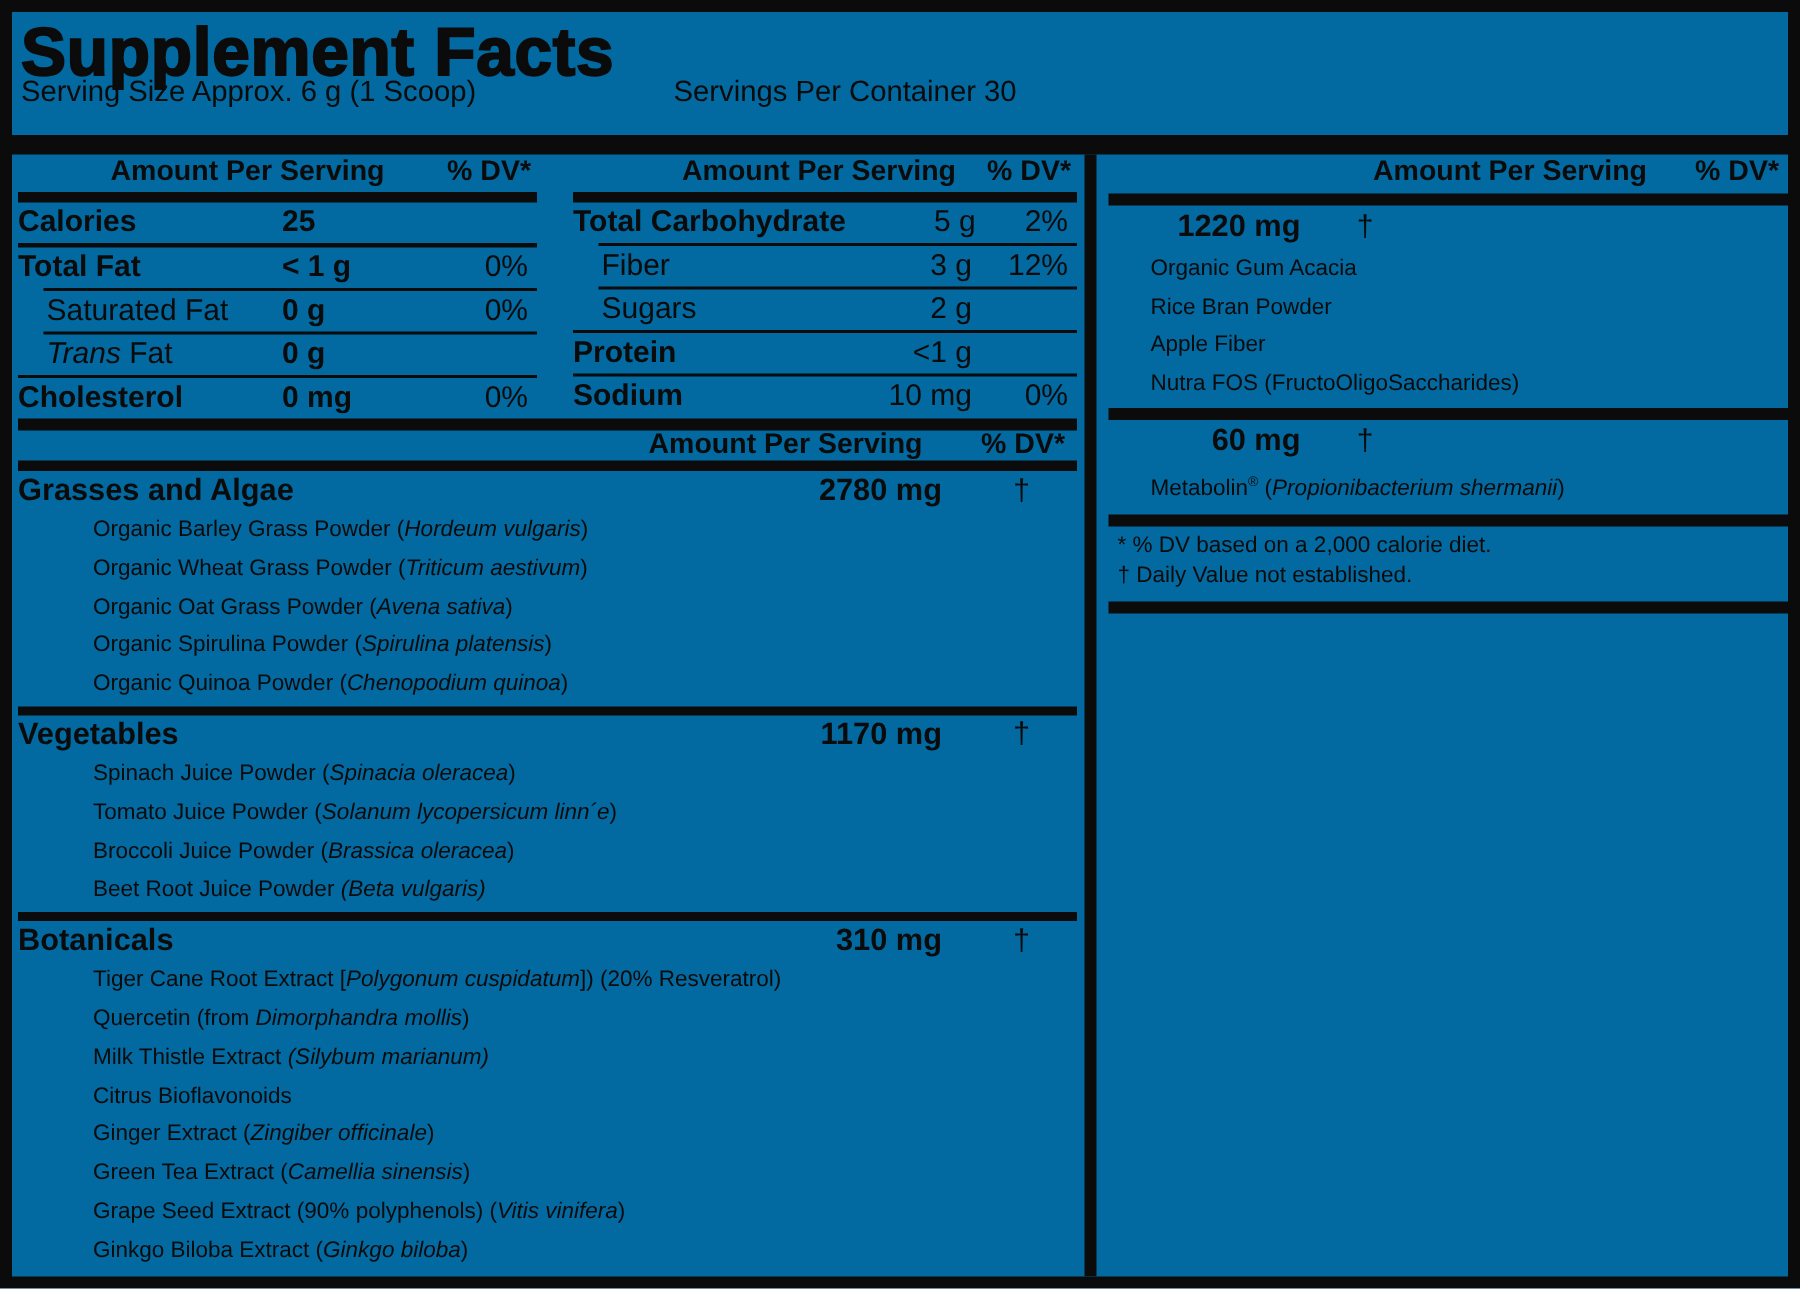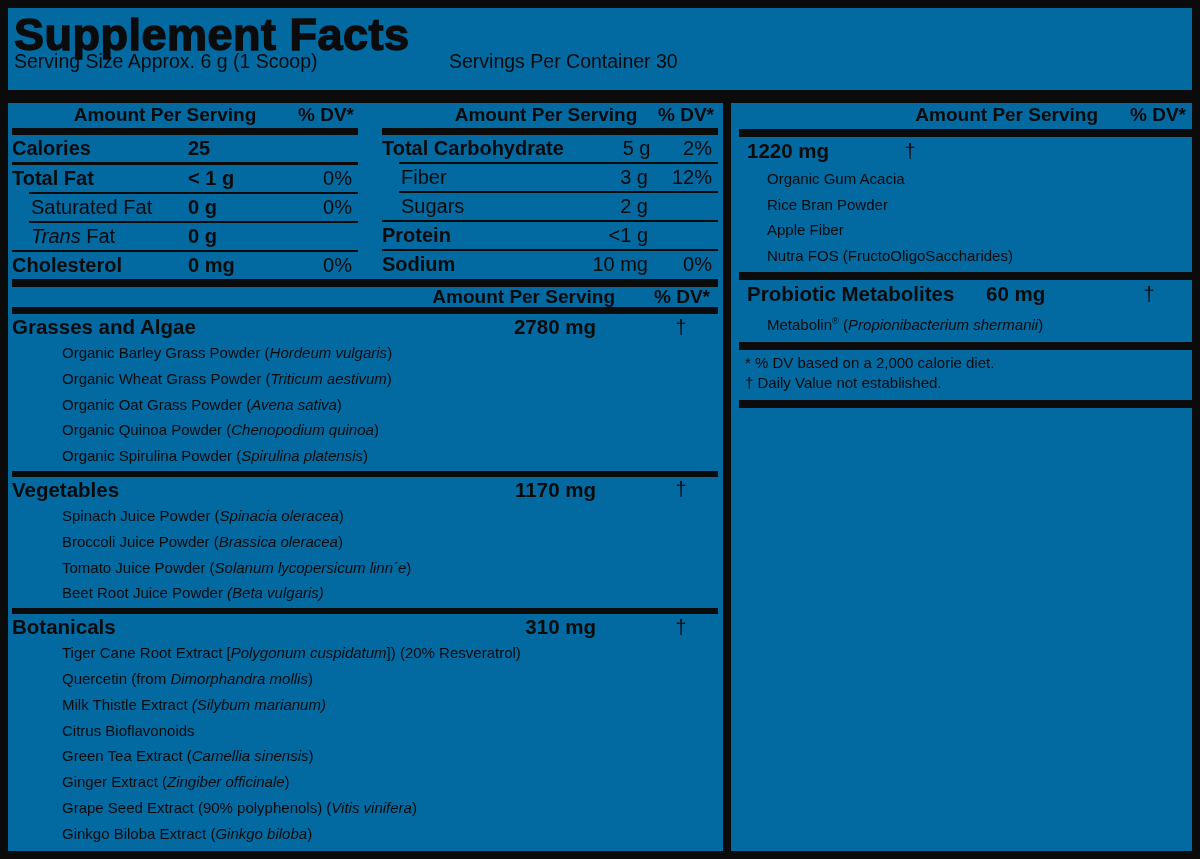--- a/index.html
+++ b/index.html
@@ -39,35 +39,35 @@
   .it { font-style:italic; }
   .hr { border-top:2px solid #0b0b0b; height:0; }
   .hr.thick { border-top-width:3px; }
   .hr.ind { margin-left:17px; }
 
   .bar8 { height:8px; background:#0b0b0b; }
   .bar7 { height:7px; background:#0b0b0b; }
   .span-hdr { display:flex; justify-content:flex-end; align-items:center; height:20px; font-size:19px; font-weight:bold; padding-right:8px; white-space:nowrap; }
   .span-hdr .h-dv { width:95px; text-align:right; }
 
-  .sec-hd { display:flex; align-items:center; height:22px; margin-top:2px; font-size:20.5px; font-weight:bold; white-space:nowrap;gap:32px; }
+  .sec-hd { display:flex; align-items:center; height:22px; margin-top:2px; font-size:20.5px; font-weight:bold; white-space:nowrap; }
   .sec-hd .s-name { flex:1; }
   .sec-hd .s-amt { width:130px; text-align:right; padding-right:16px; }
   .sec-hd .s-dv { width:74px; text-align:center; font-weight:normal; font-size:20px; }
   .ing { list-style:none; margin:2px 0; padding:0 0 0 50px; font-size:15px; line-height:25.8px; white-space:nowrap; }
   .sec-bar { height:6px; background:#0b0b0b; margin-top:1px; }
 
   .right-panel { position:absolute; left:731px; top:95px; width:453px; }
   .rp-hd { display:flex; align-items:flex-end; height:21px; margin-top:2px; padding-right:6px; font-size:19px; font-weight:bold; white-space:nowrap; }
   .rp-hd .h-amt { flex:1; text-align:right; }
   .rp-hd .h-dv { width:88px; text-align:right; }
   .rp-bar { height:8px; background:#0b0b0b; margin-top:3px; }
   .rp-row { display:flex; align-items:center; height:22px; margin-top:3px; padding-left:8px; font-size:20.5px; font-weight:bold; white-space:nowrap; }
   .rp-row .p-name { flex:1; }
-  .rp-row .p-amt { width:120px; text-align:left; }
+  .rp-row .p-amt { width:120px; text-align:right; }
   .rp-row .p-dv { width:86px; text-align:center; font-weight:normal; font-size:20px; }
   .right-panel .ing { padding-left:28px; margin:4px 0; line-height:25.5px; }
   .sup { font-size:0.62em; vertical-align:super; }
   .rp-foot { margin-top:2px; padding:1px 6px 6px 6px; font-size:15px; line-height:20.5px; white-space:nowrap; }
   .rp-bottom { height:8px; background:#0b0b0b; }
 </style>
 </head>
 <body>
 
 <div class="label">
@@ -180,54 +180,54 @@
     <div class="section">
       <div class="sec-hd">
         <span class="s-name">Grasses and Algae</span>
         <span class="s-amt">2780 mg</span>
         <span class="s-dv">†</span>
       </div>
       <ul class="ing">
         <li><span>Organic Barley Grass Powder (</span><span class="it">Hordeum vulgaris</span><span>)</span></li>
         <li><span>Organic Wheat Grass Powder (</span><span class="it">Triticum aestivum</span><span>)</span></li>
         <li><span>Organic Oat Grass Powder (</span><span class="it">Avena sativa</span><span>)</span></li>
+        <li><span>Organic Spirulina Powder (</span><span class="it">Spirulina platensis</span><span>)</span></li>
         <li><span>Organic Quinoa Powder (</span><span class="it">Chenopodium quinoa</span><span>)</span></li>
-        <li><span>Organic Spirulina Powder (</span><span class="it">Spirulina platensis</span><span>)</span></li>
       </ul>
       <div class="sec-bar"></div>
     </div>
 
     <div class="section">
       <div class="sec-hd">
         <span class="s-name">Vegetables</span>
         <span class="s-amt">1170 mg</span>
         <span class="s-dv">†</span>
       </div>
       <ul class="ing">
         <li><span>Spinach Juice Powder (</span><span class="it">Spinacia oleracea</span><span>)</span></li>
+        <li><span>Tomato Juice Powder (</span><span class="it">Solanum lycopersicum linn´e</span><span>)</span></li>
         <li><span>Broccoli Juice Powder (</span><span class="it">Brassica oleracea</span><span>)</span></li>
-        <li><span>Tomato Juice Powder (</span><span class="it">Solanum lycopersicum linn´e</span><span>)</span></li>
         <li><span>Beet Root Juice Powder </span><span class="it">(Beta vulgaris)</span><span></span></li>
       </ul>
       <div class="sec-bar"></div>
     </div>
 
     <div class="section">
       <div class="sec-hd">
         <span class="s-name">Botanicals</span>
         <span class="s-amt">310 mg</span>
         <span class="s-dv">†</span>
       </div>
       <ul class="ing">
         <li><span>Tiger Cane Root Extract [</span><span class="it">Polygonum cuspidatum</span><span>]) (20% Resveratrol)</span></li>
         <li><span>Quercetin (from </span><span class="it">Dimorphandra mollis</span><span>)</span></li>
         <li><span>Milk Thistle Extract </span><span class="it">(Silybum marianum)</span><span></span></li>
         <li><span>Citrus Bioflavonoids</span><span class="it"></span><span></span></li>
+        <li><span>Ginger Extract (</span><span class="it">Zingiber officinale</span><span>)</span></li>
         <li><span>Green Tea Extract (</span><span class="it">Camellia sinensis</span><span>)</span></li>
-        <li><span>Ginger Extract (</span><span class="it">Zingiber officinale</span><span>)</span></li>
         <li><span>Grape Seed Extract (90% polyphenols) (</span><span class="it">Vitis vinifera</span><span>)</span></li>
         <li><span>Ginkgo Biloba Extract (</span><span class="it">Ginkgo biloba</span><span>)</span></li>
       </ul>
     </div>
   </div>
 
   <div class="right-panel">
     <div class="rp-hd">
       <span class="h-amt">Amount Per Serving</span>
       <span class="h-dv">% DV*</span>
@@ -243,21 +243,20 @@
         <li><span>Organic Gum Acacia</span></li>
         <li><span>Rice Bran Powder</span></li>
         <li><span>Apple Fiber</span></li>
         <li><span>Nutra FOS (FructoOligoSaccharides)</span></li>
       </ul>
     </div>
     <div class="rp-bar"></div>
 
     <div>
       <div class="rp-row">
-        <span class="p-name">Probiotic Metabolites</span>
         <span class="p-amt">60 mg</span>
         <span class="p-dv">†</span>
       </div>
       <ul class="ing">
         <li><span>Metabolin</span><span class="sup">®</span><span> (</span><span class="it">Propionibacterium shermanii</span><span>)</span></li>
       </ul>
     </div>
     <div class="rp-bar"></div>
 
     <div class="rp-foot">

